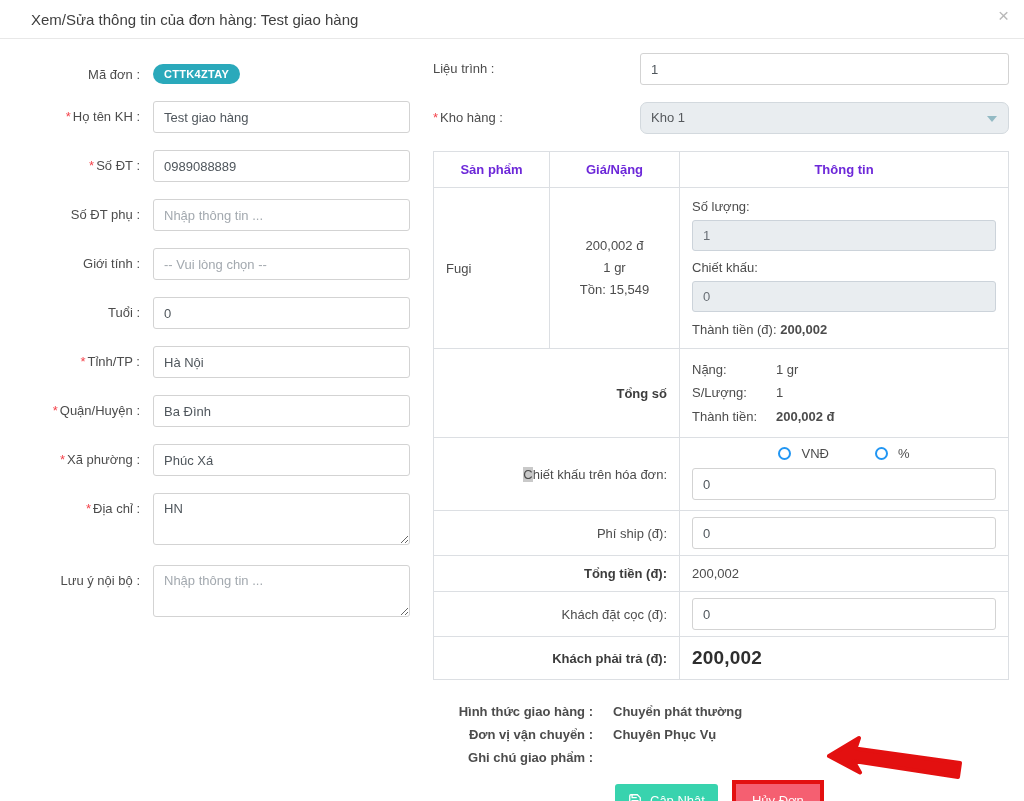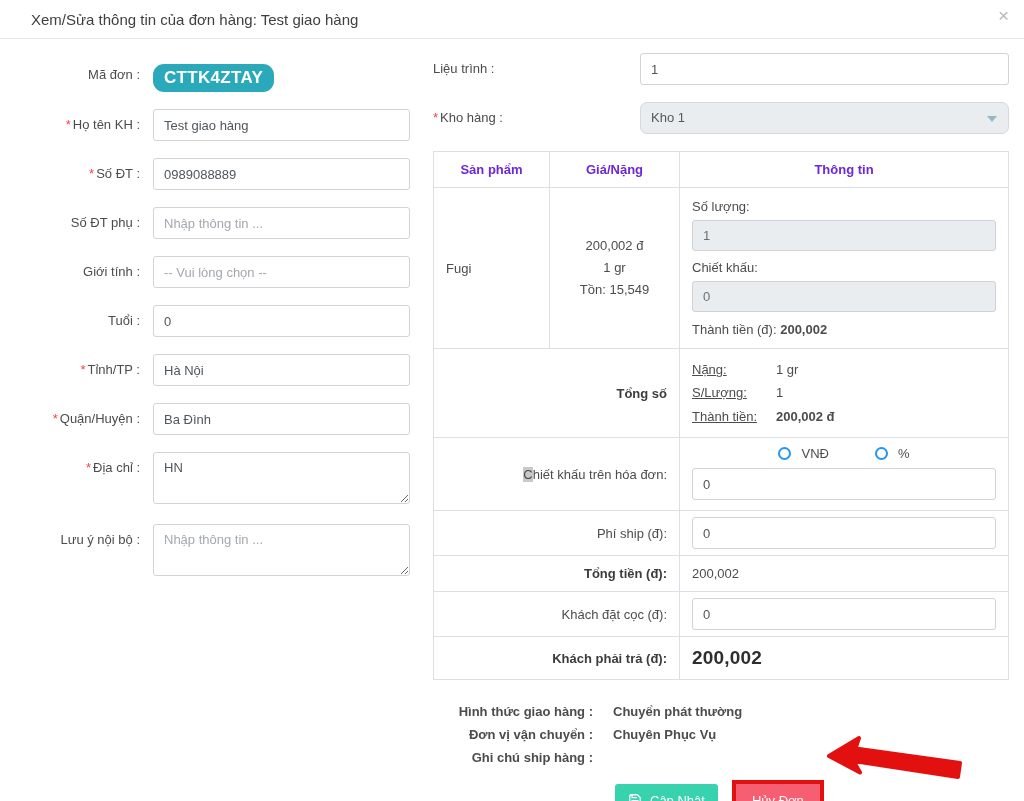--- a/index.html
+++ b/index.html
@@ -26,42 +26,42 @@
   .rrow .flabel { flex:0 0 194px; padding-top:8px; color:#4c4c4c; }
   .rrow .fctrl { margin-left:13px; width:369px; }
   input.txt, textarea.txt {
     width:100%; border:1px solid #d3d3d3; border-radius:3px; padding:0 10px;
     font-family:"Liberation Sans", sans-serif; font-size:13px; color:#4f565c; background:#fff; outline:none;
   }
   input.txt { height:32px; }
   textarea.txt { height:52px; padding:7px 10px; resize:vertical; }
   input.txt::placeholder, textarea.txt::placeholder { color:#a3a9af; }
   .badge { display:inline-block; margin-top:5px; background:#2aa9bb; color:#fff; font-weight:bold;
-    font-size:17px; letter-spacing:.3px; padding:4px 11px; border-radius:11px; }
+    font-size:11px; letter-spacing:.3px; padding:4px 11px; border-radius:11px; }
   .select-dis { position:relative; height:32px; line-height:30px; background:#e9edf0; border:1px solid #d3d9de;
     border-radius:7px; padding:0 10px; color:#55595d; }
   .select-dis .chev { position:absolute; right:11px; top:13px; width:0; height:0;
     border-left:5px solid transparent; border-right:5px solid transparent; border-top:6px solid #93bac4; }
   
   .otable { width:100%; border-collapse:collapse; margin-top:13px; }
   .otable th, .otable td { border:1px solid #dcdfe3; }
   .otable th { height:36px; text-align:center; font-weight:bold; color:#6d28d9; font-size:13px; }
   .col-prod { width:116px; } .col-price { width:130px; }
   .prod-cell { vertical-align:middle; padding-left:12px; }
   .price-cell { vertical-align:middle; text-align:center; line-height:1.7; }
   .info-cell { padding:9px 12px 11px 12px; }
   .ilabel { margin:2px 0 6px 0; }
   input.dis { width:100%; height:31px; background:#e9edf0; border:1px solid #ccd3da; border-radius:3px;
     padding:0 10px; color:#696f75; font-family:"Liberation Sans",sans-serif; font-size:13px; }
   .line-total { margin-top:10px; }
   .sum-label-cell { text-align:right; padding-right:12px; font-weight:bold; vertical-align:middle; color:#3c3c3c; }
   .plain-label-cell { text-align:right; padding-right:12px; vertical-align:middle; color:#4c4c4c; }
   .bold-label-cell { text-align:right; padding-right:12px; vertical-align:middle; font-weight:bold; color:#3c3c3c; }
   .sum-cell { padding:9px 12px; line-height:1.8; }
-  .sum-k { display:inline-block; width:84px;text-decoration:underline; }
+  .sum-k { display:inline-block; width:84px; }
   .disc-cell { padding:5px 12px 10px 12px; }
   .radio-line { display:flex; justify-content:center; gap:46px; margin:3px 0 7px 0; }
   .radio-opt { display:inline-flex; align-items:center; gap:10px; cursor:pointer; }
   .radio-circle { width:13px; height:13px; border:2px solid #2196f3; border-radius:50%; background:#fff; display:inline-block; }
   .cell-input { padding:6px 12px; }
   .val-cell { padding:10px 12px; vertical-align:middle; }
   .hl { background:#c9c9c9; }
   .pay-val { font-size:19px; font-weight:bold; color:#2e2e2e; letter-spacing:.2px; }
   
   .delivery { margin-top:20px;font-weight:bold; }
@@ -124,20 +124,24 @@
       <div class="frow">
         <div class="flabel"><span class="star">*</span><span>Tỉnh/TP :</span></div>
         <div class="fctrl"><input class="txt" value="Hà Nội" style=""></div>
       </div>
 
       <div class="frow">
         <div class="flabel"><span class="star">*</span><span>Quận/Huyện :</span></div>
         <div class="fctrl"><input class="txt" value="Ba Đình" style=""></div>
       </div>
 
+      <div class="frow">
+        <div class="flabel"><span class="star">*</span><span>Xã phường :</span></div>
+        <div class="fctrl"><input class="txt" value="Phúc Xá" style=""></div>
+      </div>
 
       <div class="frow">
         <div class="flabel"><span class="star">*</span><span>Địa chỉ :</span></div>
         <div class="fctrl"><textarea class="txt" style="">HN</textarea></div>
       </div>
 
       <div class="frow">
         <div class="flabel">Lưu ý nội bộ :</div>
         <div class="fctrl"><textarea class="txt" placeholder="Nhập thông tin ..." style=""></textarea></div>
       </div>
@@ -232,21 +236,21 @@
       <div class="delivery">
         <div class="d-row">
           <div class="d-label">Hình thức giao hàng :</div>
           <div class="d-val">Chuyển phát thường</div>
         </div>
         <div class="d-row">
           <div class="d-label">Đơn vị vận chuyển :</div>
           <div class="d-val">Chuyên Phục Vụ</div>
         </div>
         <div class="d-row">
-          <div class="d-label">Ghi chú ship hàng :</div>
+          <div class="d-label">Ghi chú giao phẩm :</div>
           <div class="d-val"></div>
         </div>
       </div>
 
       <div class="btn-row">
         <button class="btn-update">
           <svg width="14" height="14" viewBox="0 0 24 24" fill="none" stroke="#ffffff" stroke-width="2.2">
             <path d="M19 21H5a2 2 0 0 1-2-2V5a2 2 0 0 1 2-2h11l5 5v11a2 2 0 0 1-2 2z"></path>
             <polyline points="17 21 17 13 7 13 7 21"></polyline>
             <polyline points="7 3 7 8 15 8"></polyline>

